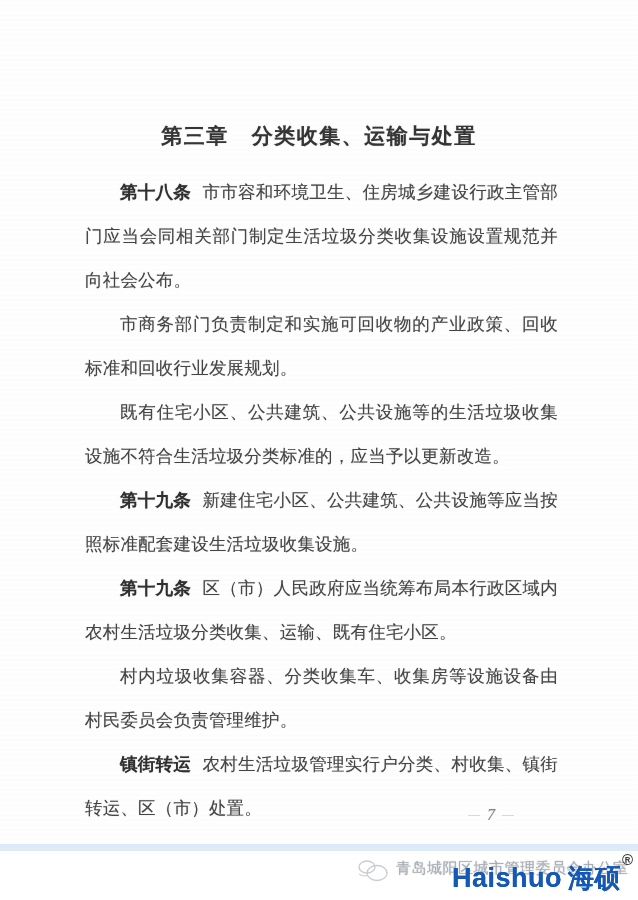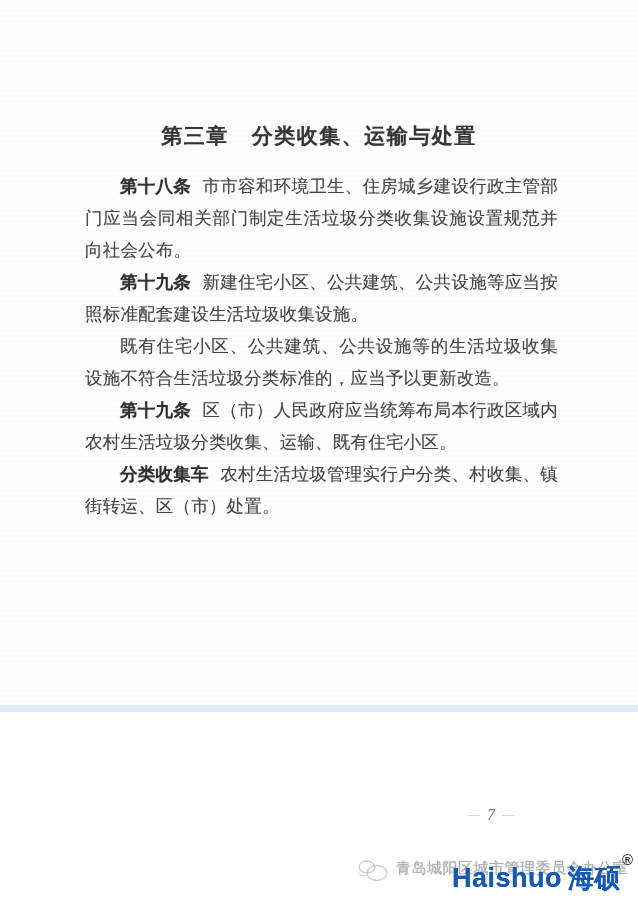--- a/index.html
+++ b/index.html
@@ -4,39 +4,39 @@
 <style>
   html,body{margin:0;padding:0;}
   body{
     width:638px;height:900px;
     background:#ffffff;
     font-family:"Liberation Serif","DejaVu Serif",serif;
     overflow:hidden;
   }
   .page{
     position:relative;
-    width:638px;height:712px;
+    width:638px;height:851px;
     background:
       repeating-linear-gradient(0deg, rgba(120,120,120,0.012) 0 2px, rgba(255,255,255,0) 2px 5px),
       #fefefe;
   }
   
   .chapter-heading{
     position:absolute;top:122px;left:0;width:100%;
     text-align:center;
     font-size:21px;font-weight:bold;color:#353535;
     letter-spacing:1.5px;
     text-shadow:0 0 1px rgba(70,70,70,0.45);
   }
   .chapter-heading .gap{display:inline-block;width:1.1em;}
   
   .body-text{
     position:absolute;top:170px;left:85px;width:473px;
     font-size:17.5px;color:#454545;
-    line-height:32px;
+    line-height:44px;
     text-align:justify;
     text-justify:inter-ideograph;
     letter-spacing:0.2px;
     text-shadow:0 0 1px rgba(90,90,90,0.4);
   }
   .body-text p{margin:0;text-indent:2em;}
   .para .lead{
     font-weight:bold;color:#2f2f2f;
     text-shadow:0 0 1px rgba(60,60,60,0.5);
   }
@@ -86,24 +86,26 @@
 <body>
 
 <div class="page">
 
   <div class="chapter-heading">
     <span>第三章</span><span class="gap"></span><span>分类收集、运输与处置</span>
   </div>
 
   <div class="body-text">
     <p class="para"><span class="lead">第十八条</span><span>市市容和环境卫生、住房城乡建设行政主管部门应当会同相关部门制定生活垃圾分类收集设施设置规范并向社会公布。</span></p>
+    <p class="para"><span class="lead"></span><span>市商务部门负责制定和实施可回收物的产业政策、回收标准和回收行业发展规划。</span></p>
+    <p class="para"><span class="lead"></span><span>既有住宅小区、公共建筑、公共设施等的生活垃圾收集设施不符合生活垃圾分类标准的，应当予以更新改造。</span></p>
     <p class="para"><span class="lead">第十九条</span><span>新建住宅小区、公共建筑、公共设施等应当按照标准配套建设生活垃圾收集设施。</span></p>
-    <p class="para"><span class="lead"></span><span>既有住宅小区、公共建筑、公共设施等的生活垃圾收集设施不符合生活垃圾分类标准的，应当予以更新改造。</span></p>
     <p class="para"><span class="lead">第十九条</span><span>区（市）人民政府应当统筹布局本行政区域内农村生活垃圾分类收集、运输、既有住宅小区。</span></p>
-    <p class="para"><span class="lead">分类收集车</span><span>农村生活垃圾管理实行户分类、村收集、镇街转运、区（市）处置。</span></p>
+    <p class="para"><span class="lead"></span><span>村内垃圾收集容器、分类收集车、收集房等设施设备由村民委员会负责管理维护。</span></p>
+    <p class="para"><span class="lead">镇街转运</span><span>农村生活垃圾管理实行户分类、村收集、镇街转运、区（市）处置。</span></p>
   </div>
 
   <div class="page-number-row">
     <span class="scan-dash"></span>
     <span class="page-number">7</span>
     <span class="scan-dash"></span>
   </div>
 
   <div class="watermark">
     <svg class="wm-logo" width="36" height="26" viewBox="0 0 36 26">

